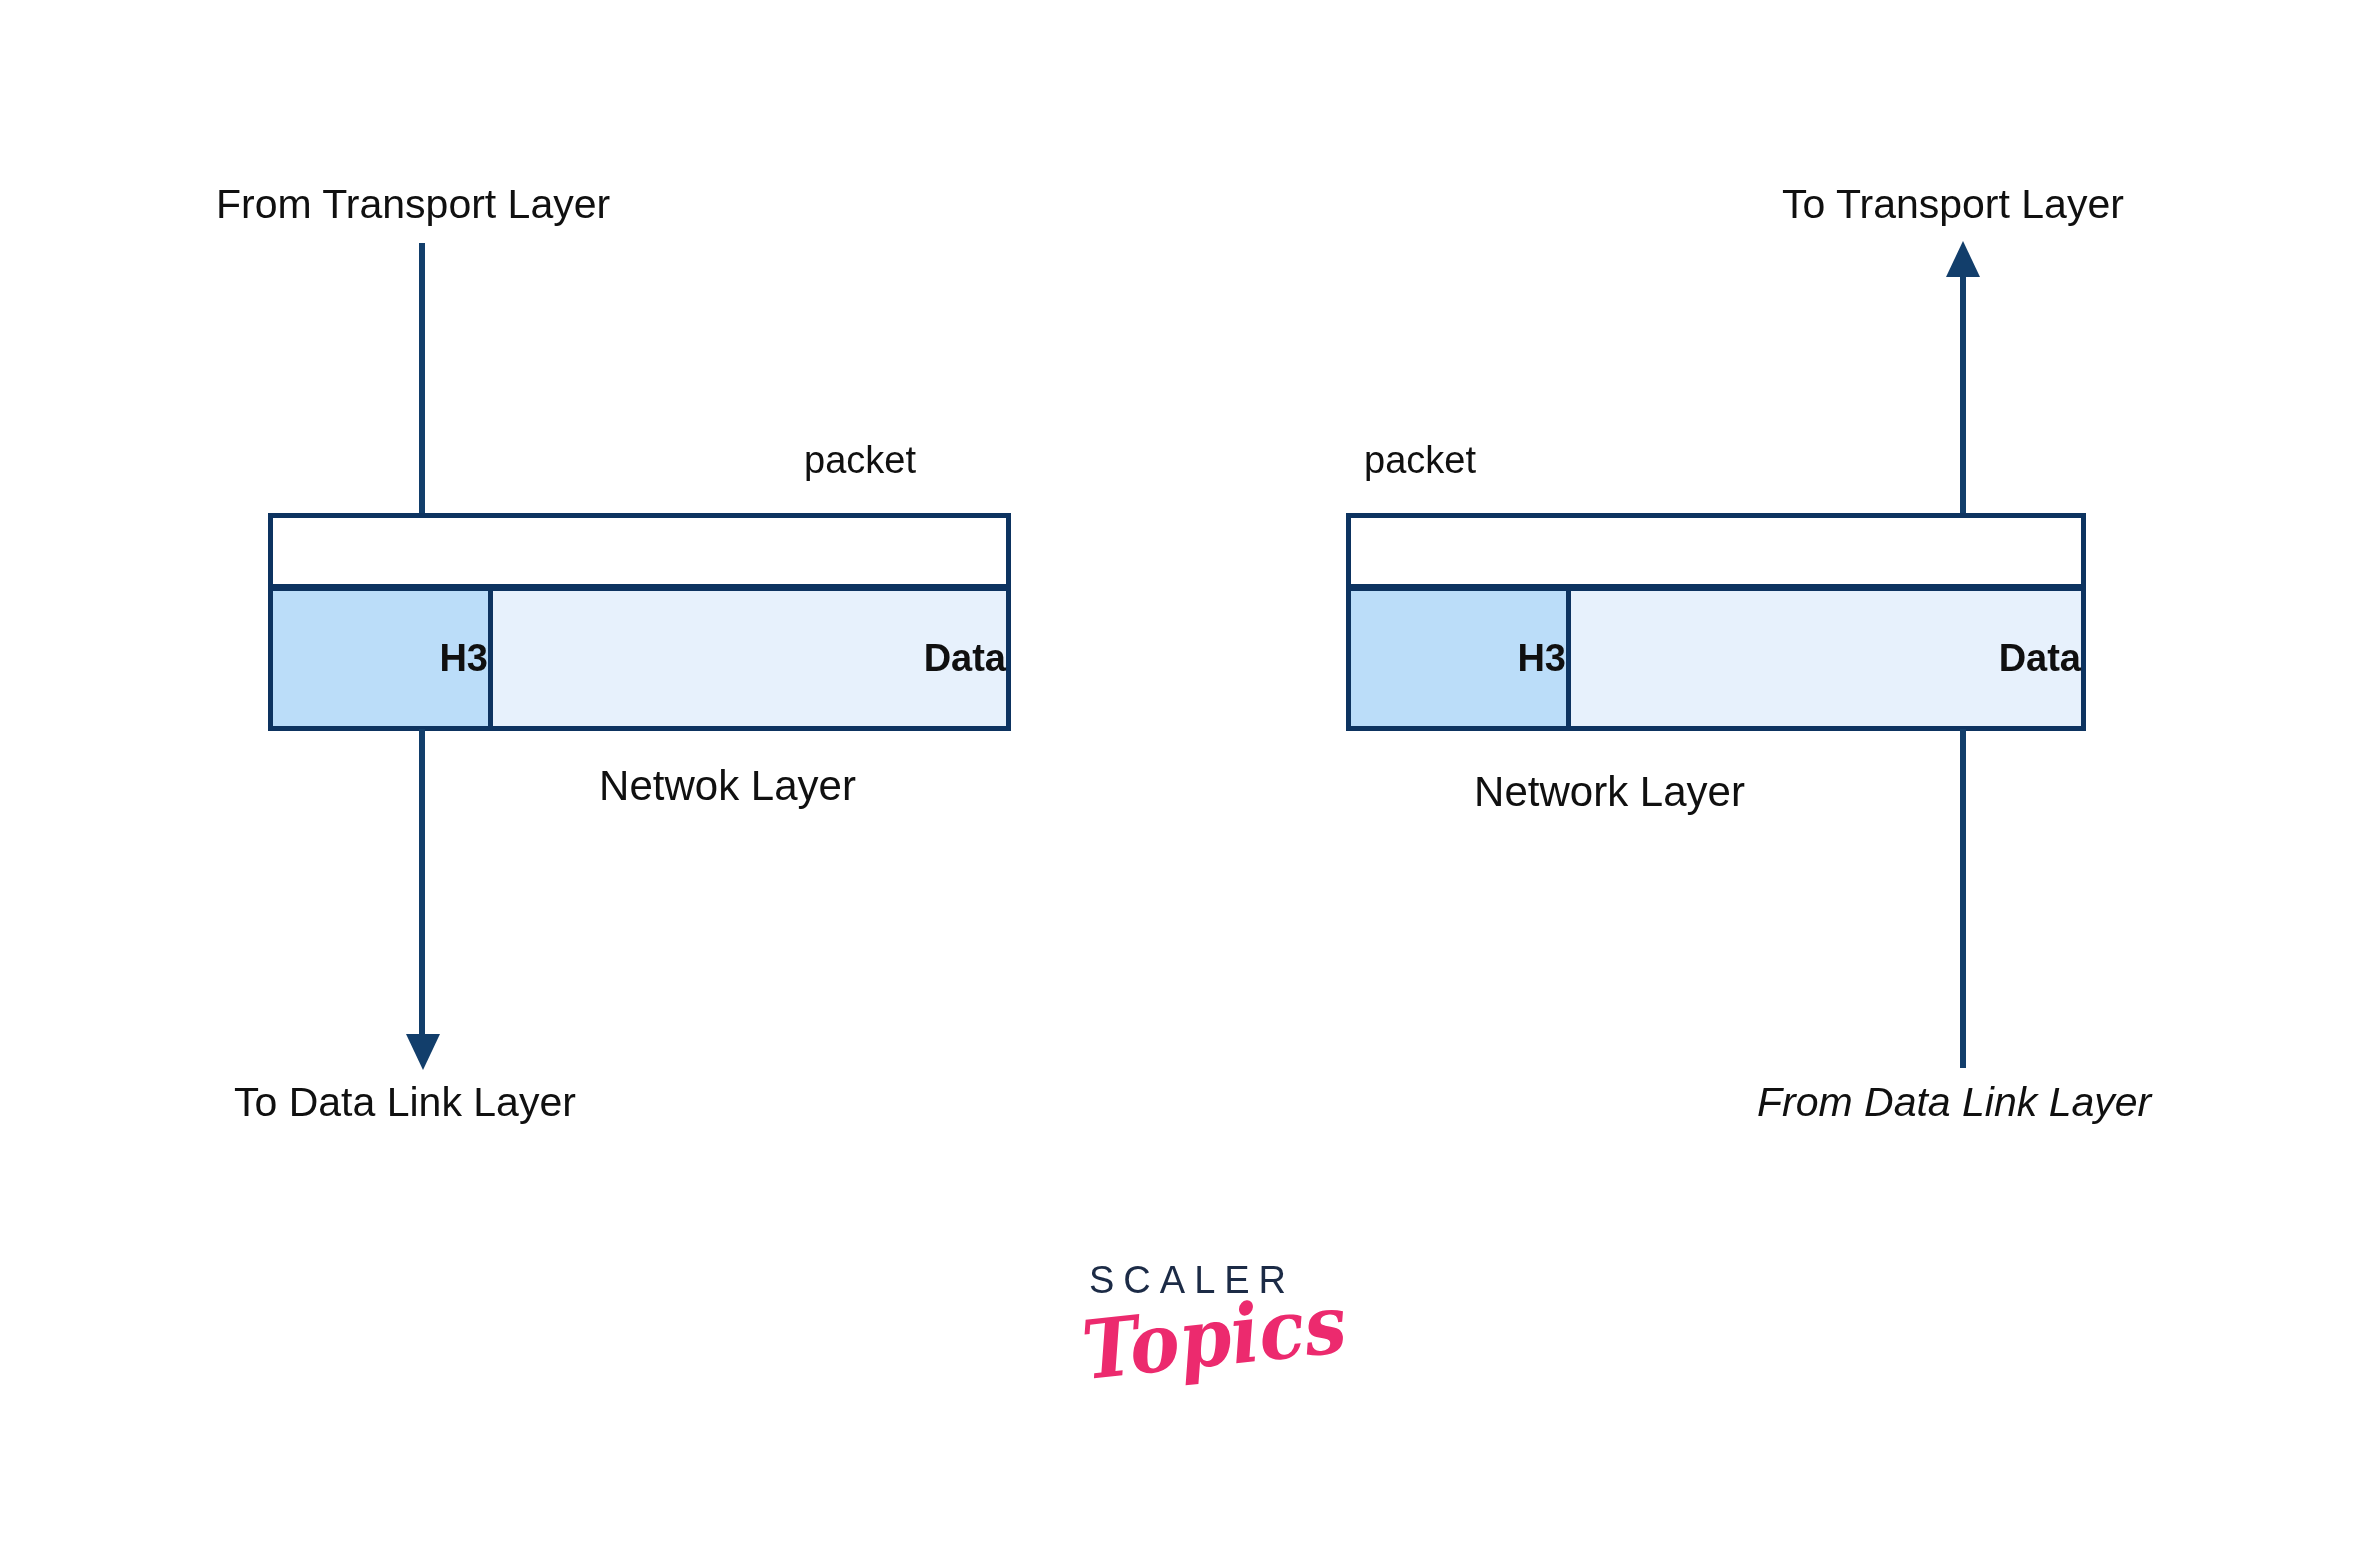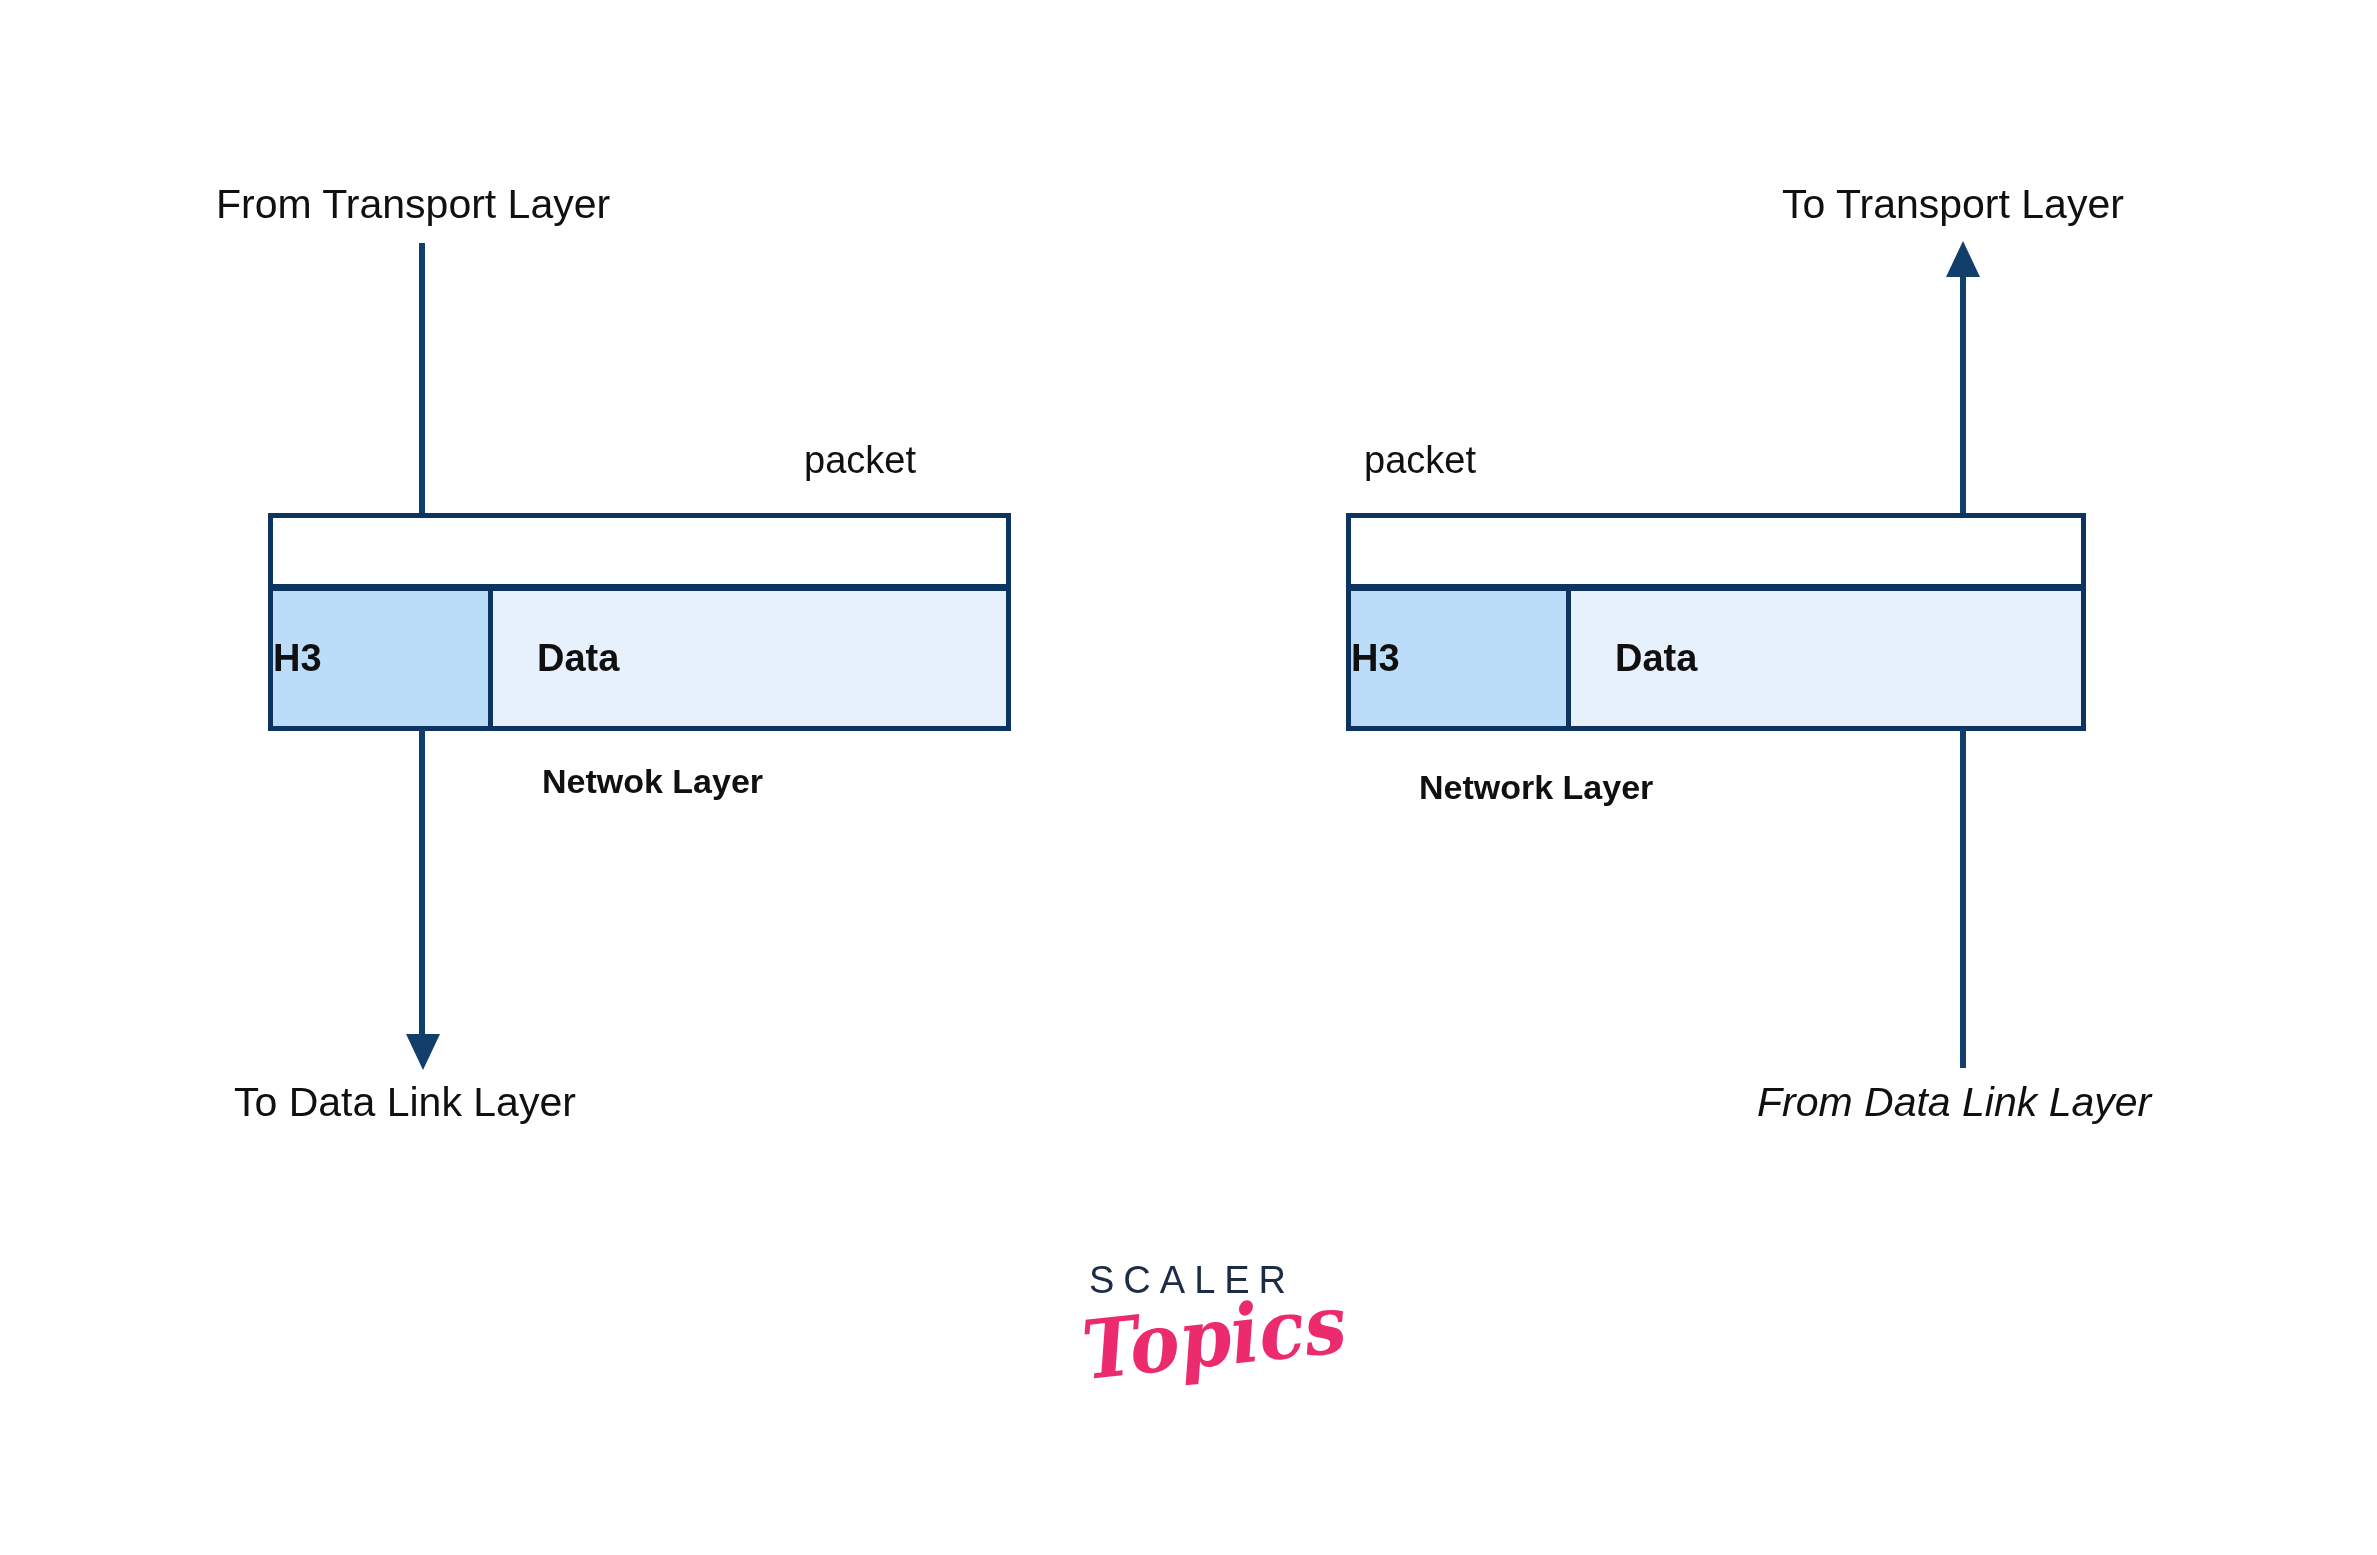--- a/index.html
+++ b/index.html
@@ -31,22 +31,23 @@
   }
   .packet-label {
     position: absolute;
     font-size: 38px;
     white-space: nowrap;
     color: var(--text);
     text-align: right;
   }
   .layer-label {
     position: absolute;
-    font-size: 34px;
-    font-weight: 700;
+    font-size: 42px;
+    font-weight: 400;
+    text-align: center;
     white-space: nowrap;
     color: var(--text);
   }
   .vline {
     position: absolute;
     width: 5.6px;
     background: var(--line);
   }
   .arrow-down {
     position: absolute;
@@ -73,21 +74,21 @@
   }
   .pbox .band { height: 66px; background: transparent; }
   .pbox .row {
     flex: 1;
     display: flex;
     border-top: 7px solid var(--border);
   }
   .cell {
     display: flex;
     align-items: center;
-    justify-content: flex-start;
+    justify-content: flex-end;
     font-size: 38px;
     font-weight: 700;
     color: var(--text);
     box-sizing: border-box;
   }
   .h3cell {
     width: 220px;
     background: var(--h3-fill);
     border-right: 5.6px solid var(--border);
   }

